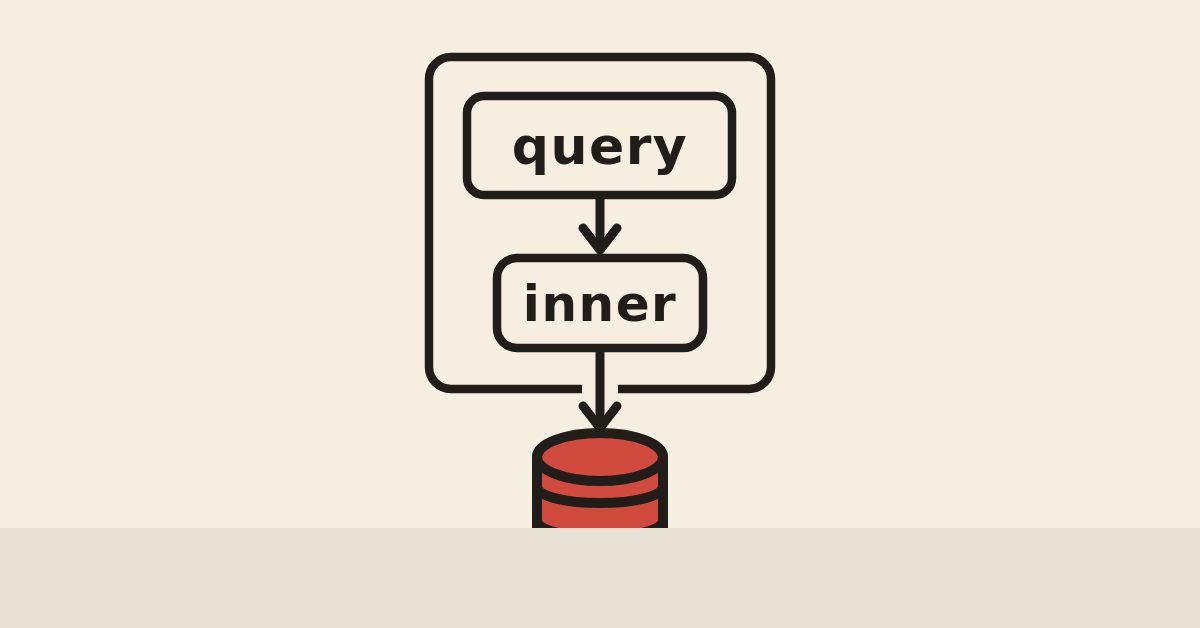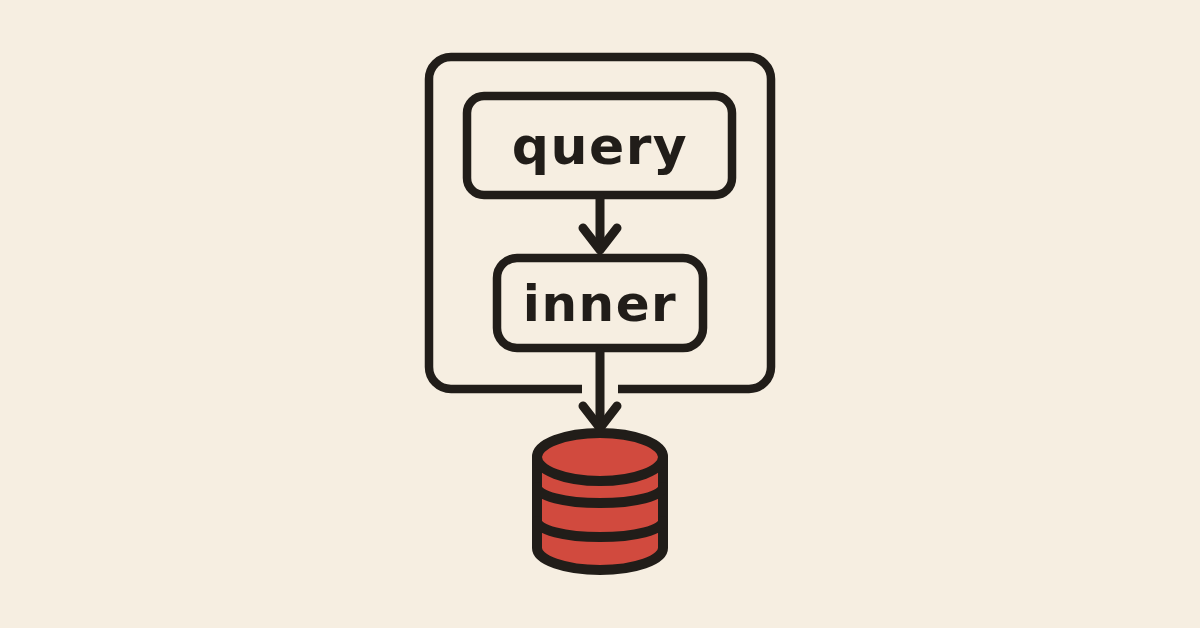--- a/index.html
+++ b/index.html
@@ -3,21 +3,21 @@
 <meta charset="utf-8">
 <style>
   html, body {
     margin: 0;
     padding: 0;
     background: #e8e2d6;
   }
   .canvas {
     position: relative;
     width: 1200px;
-    height: 628px;
+    height: 528px;
     overflow: hidden;
   }
   .canvas svg {
     display: block;
     width: 1200px;
     height: 628px;
   }
   .node-label {
     font-family: "DejaVu Sans", "Liberation Sans", sans-serif;
     font-weight: bold;

